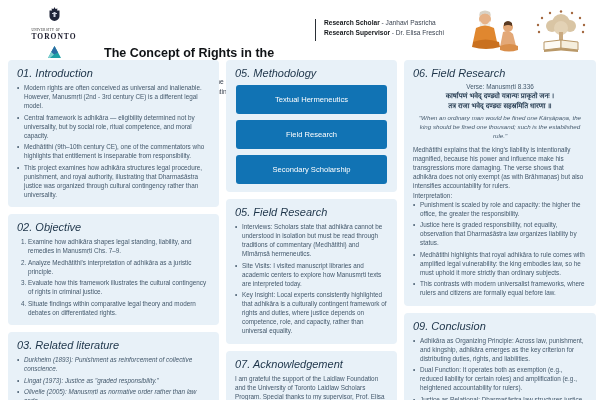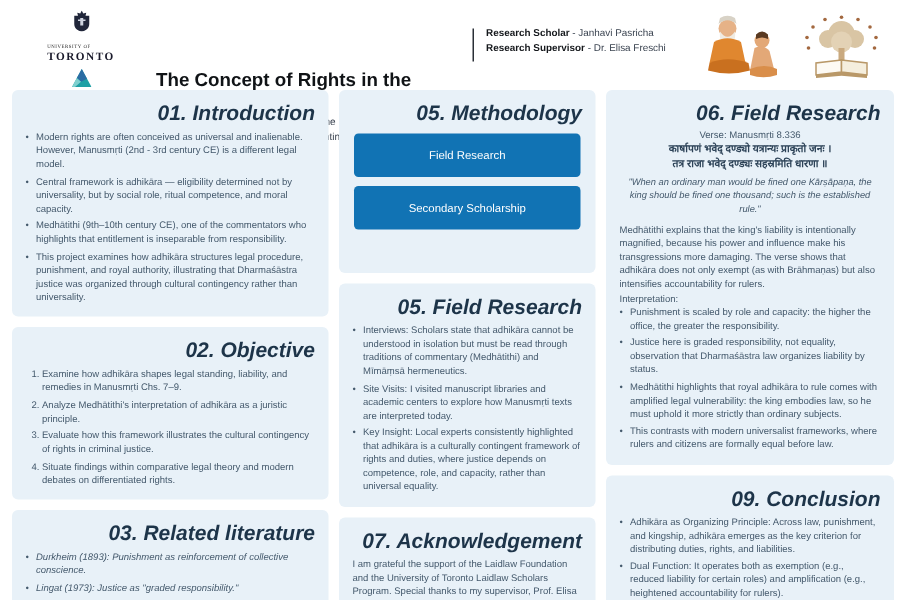--- a/index.html
+++ b/index.html
@@ -20,21 +20,21 @@
   .poster-title { font-size:12.5px; font-weight:bold; color:#101316; margin-bottom:3px;margin-top:37px; }
   .poster-subtitle { font-size:6.7px; color:#3a4350; line-height:1.45; max-width:250px; }
   .credit-divider { width:0; border-left:1.4px solid #2a2f36; height:22px; margin-top:12px; }
   .credits { width:138px; flex:0 0 138px; font-size:6.6px; color:#3a4350; padding-top:11px; line-height:1.55; }
   .credits b { color:#15181c; }
   .illustrations { display:flex; gap:6px; padding-top:3px; }
   
   .main { display:grid; grid-template-columns:211px 171px 192px; gap:7px; padding:2px 8px 8px 8px; }
   .col { display:flex; flex-direction:column; gap:7px; }
   .card { background:#e8f1f8; border-radius:4px; padding:7px 9px 6px 9px; overflow:hidden; }
-  .sec-title { font-size:14px; font-weight:bold; font-style:italic; color:#1d3449; margin-bottom:4px;text-align:right; }
+  .sec-title { font-size:11px; font-weight:normal; font-style:italic; color:#1d3449; margin-bottom:4px; }
   .body-txt, .bullets li, .numbers li { font-size:6.35px; line-height:1.42; color:#44596c; }
   ul.bullets { list-style:none; }
   ul.bullets li { position:relative; padding-left:7px; margin-bottom:2.5px; }
   ul.bullets li::before { content:"•"; position:absolute; left:0; top:0; color:#44596c; }
   ol.numbers { padding-left:11px; }
   ol.numbers li { margin-bottom:2.5px; }
   .italic-list li { font-style:italic; }
   
   .flow { display:flex; flex-direction:column; gap:6px; padding:2px 1px; }
   .flow-step { background:#1173b4; color:#fff; border-radius:3px; text-align:center;
@@ -162,20 +162,21 @@
           <li>Lingat (1973): Justice as "graded responsibility."</li>
           <li>Olivelle (2005): Manusmṛti as normative order rather than law code.</li>
         </ul>
     </div>
   </div>
 
   <div class="col">
     <div class="card h-meth">
       <div class="sec-title">05. Methodology</div>
       <div class="flow">
+          <div class="flow-step">Textual Hermeneutics</div>
           <div class="flow-step">Field Research</div>
           <div class="flow-step">Secondary Scholarship</div>
         </div>
     </div>
     <div class="card h-fr5">
       <div class="sec-title">05. Field Research</div>
       <ul class="bullets">
           <li>Interviews: Scholars state that adhikāra cannot be understood in isolation but must be read through traditions of commentary (Medhātithi) and Mīmāṃsā hermeneutics.</li>
           <li>Site Visits: I visited manuscript libraries and academic centers to explore how Manusmṛti texts are interpreted today.</li>
           <li>Key Insight: Local experts consistently highlighted that adhikāra is a culturally contingent framework of rights and duties, where justice depends on competence, role, and capacity, rather than universal equality.</li>

